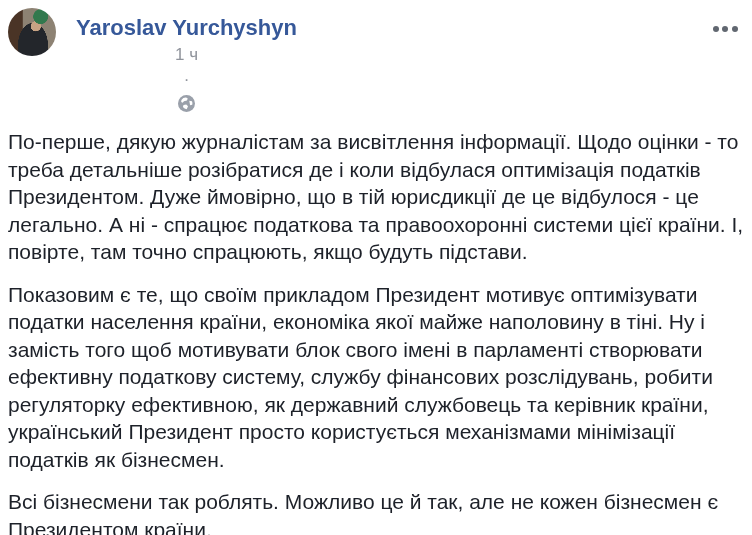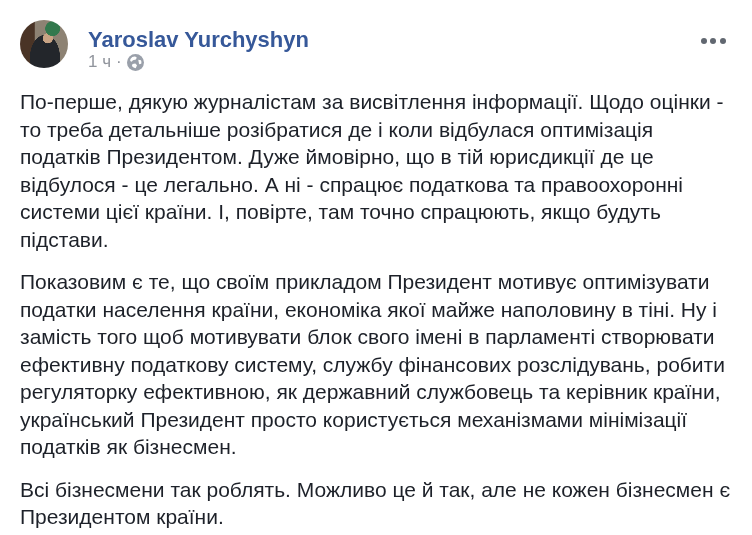--- a/index.html
+++ b/index.html
@@ -8,21 +8,21 @@
     background: #ffffff;
     font-family: "Liberation Sans", "DejaVu Sans", sans-serif;
   }
   .post {
     position: relative;
     width: 752px;
     height: 535px;
     background: #ffffff;
     overflow: hidden;
     box-sizing: border-box;
-    padding: 20px;
+    padding: 8px;
   }
   .post-header {
     position: relative;
     display: flex;
     align-items: flex-start;
     min-height: 48px;
   }
   .avatar {
     width: 48px;
     height: 48px;
@@ -42,25 +42,27 @@
   }
   .author-name {
     font-size: 22px;
     font-weight: bold;
     color: #365899;
     text-decoration: none;
     line-height: 1.1;
     cursor: pointer;
   }
   .meta-line {
+    margin-top: 5px;
     font-size: 17px;
     color: #90949c;
     display: flex;
     align-items: center;
     gap: 5px;
+    flex-direction: column;
   }
   .meta-line .timestamp { cursor: pointer; }
   .globe {
     display: inline-block;
     width: 17px;
     height: 17px;
   }
   .menu-button {
     position: absolute;
     top: 10px;

